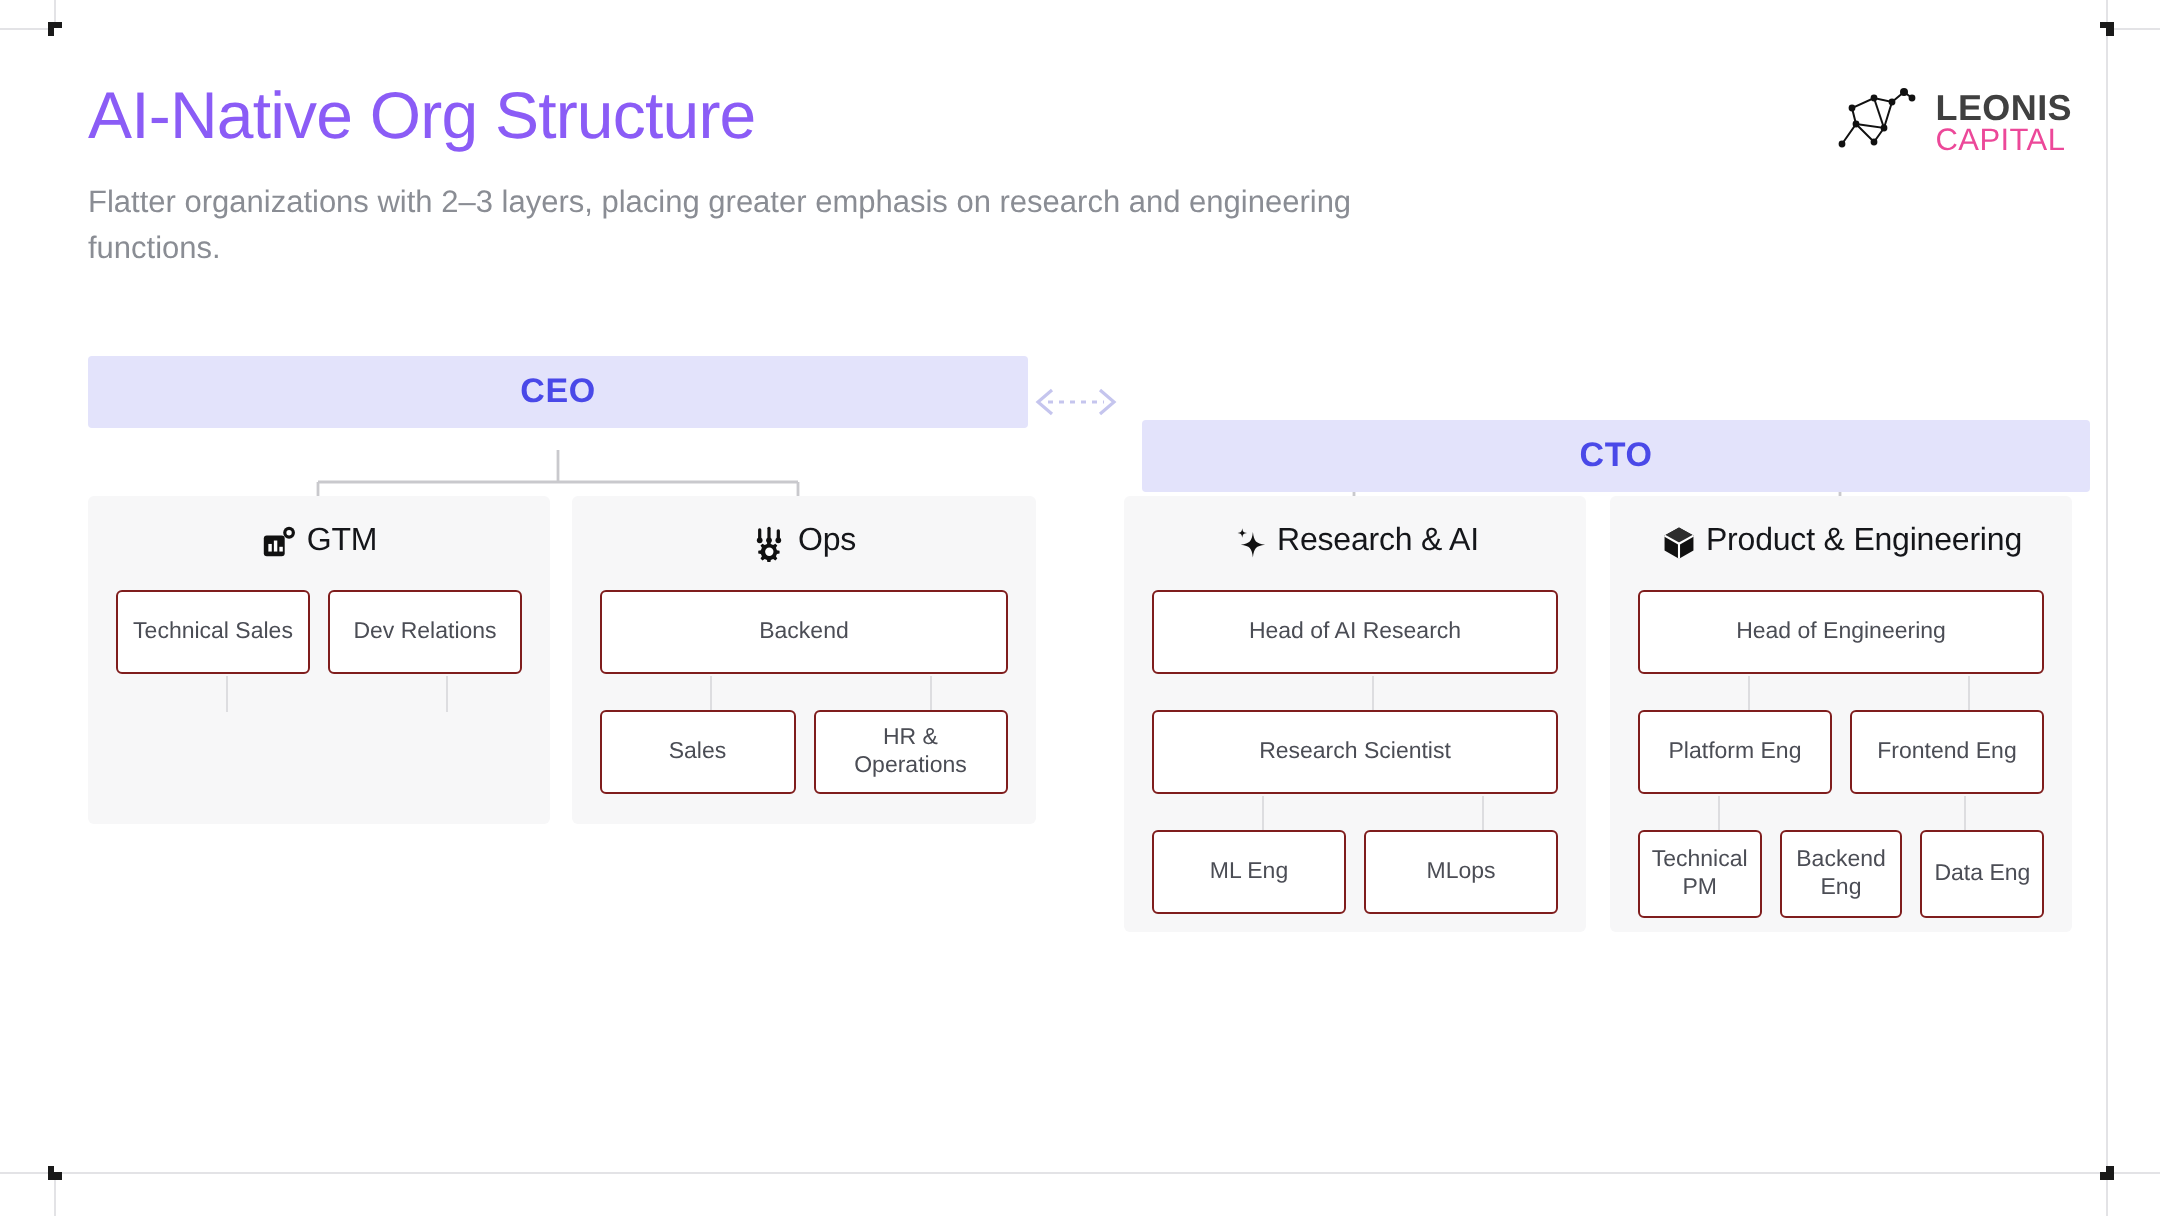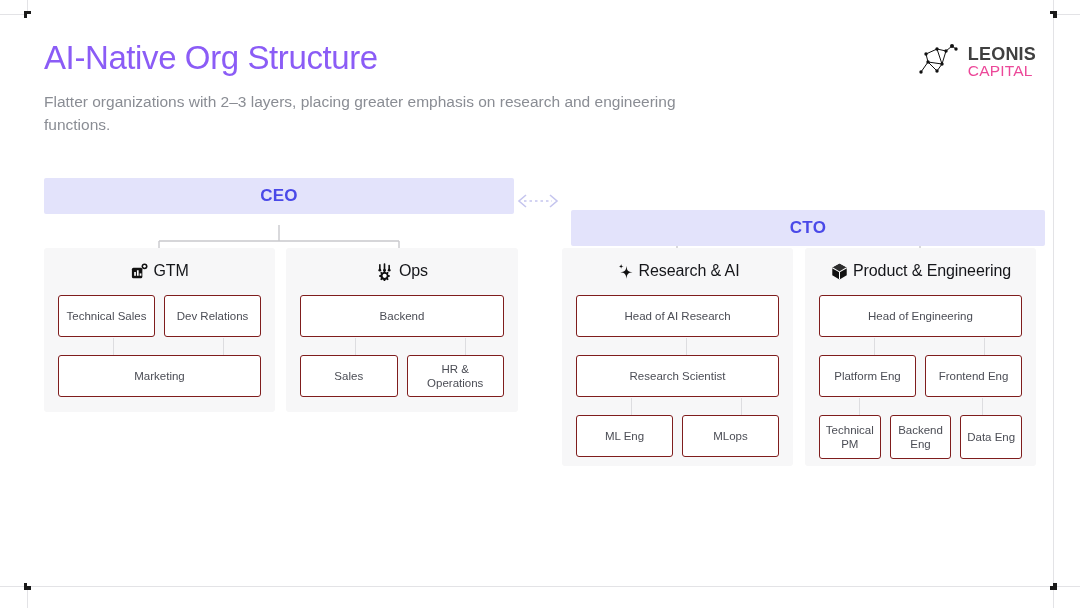--- a/index.html
+++ b/index.html
@@ -286,23 +286,20 @@
         <circle cx="15.3" cy="4.6" r="1.4" fill="#fff"></circle>
       </svg>
       <span class="dept-title">GTM</span>
     </div>
     <div class="role-row">
       <div class="role">Technical Sales</div>
       <div class="role">Dev Relations</div>
       <div class="stub" style="left:55px;  top:43px; height:18px"></div>
       <div class="stub" style="left:165px; top:43px; height:18px"></div>
     </div>
-    <div class="role-row">
-      <div class="role">Marketing</div>
-    </div>
   </div>
 
   <div class="dept" id="dept-ops">
     <div class="dept-head">
       <svg class="dept-icon" viewBox="0 0 20 20">
         <g fill="#111">
           <rect x="3.2" y="2.2" width="1.7" height="6" rx="0.8"></rect>
           <rect x="8.1" y="1.4" width="1.7" height="6.8" rx="0.8"></rect>
           <rect x="13" y="2.8" width="1.7" height="5.4" rx="0.8"></rect>
           <circle cx="4.05" cy="8.6" r="1.5"></circle>

